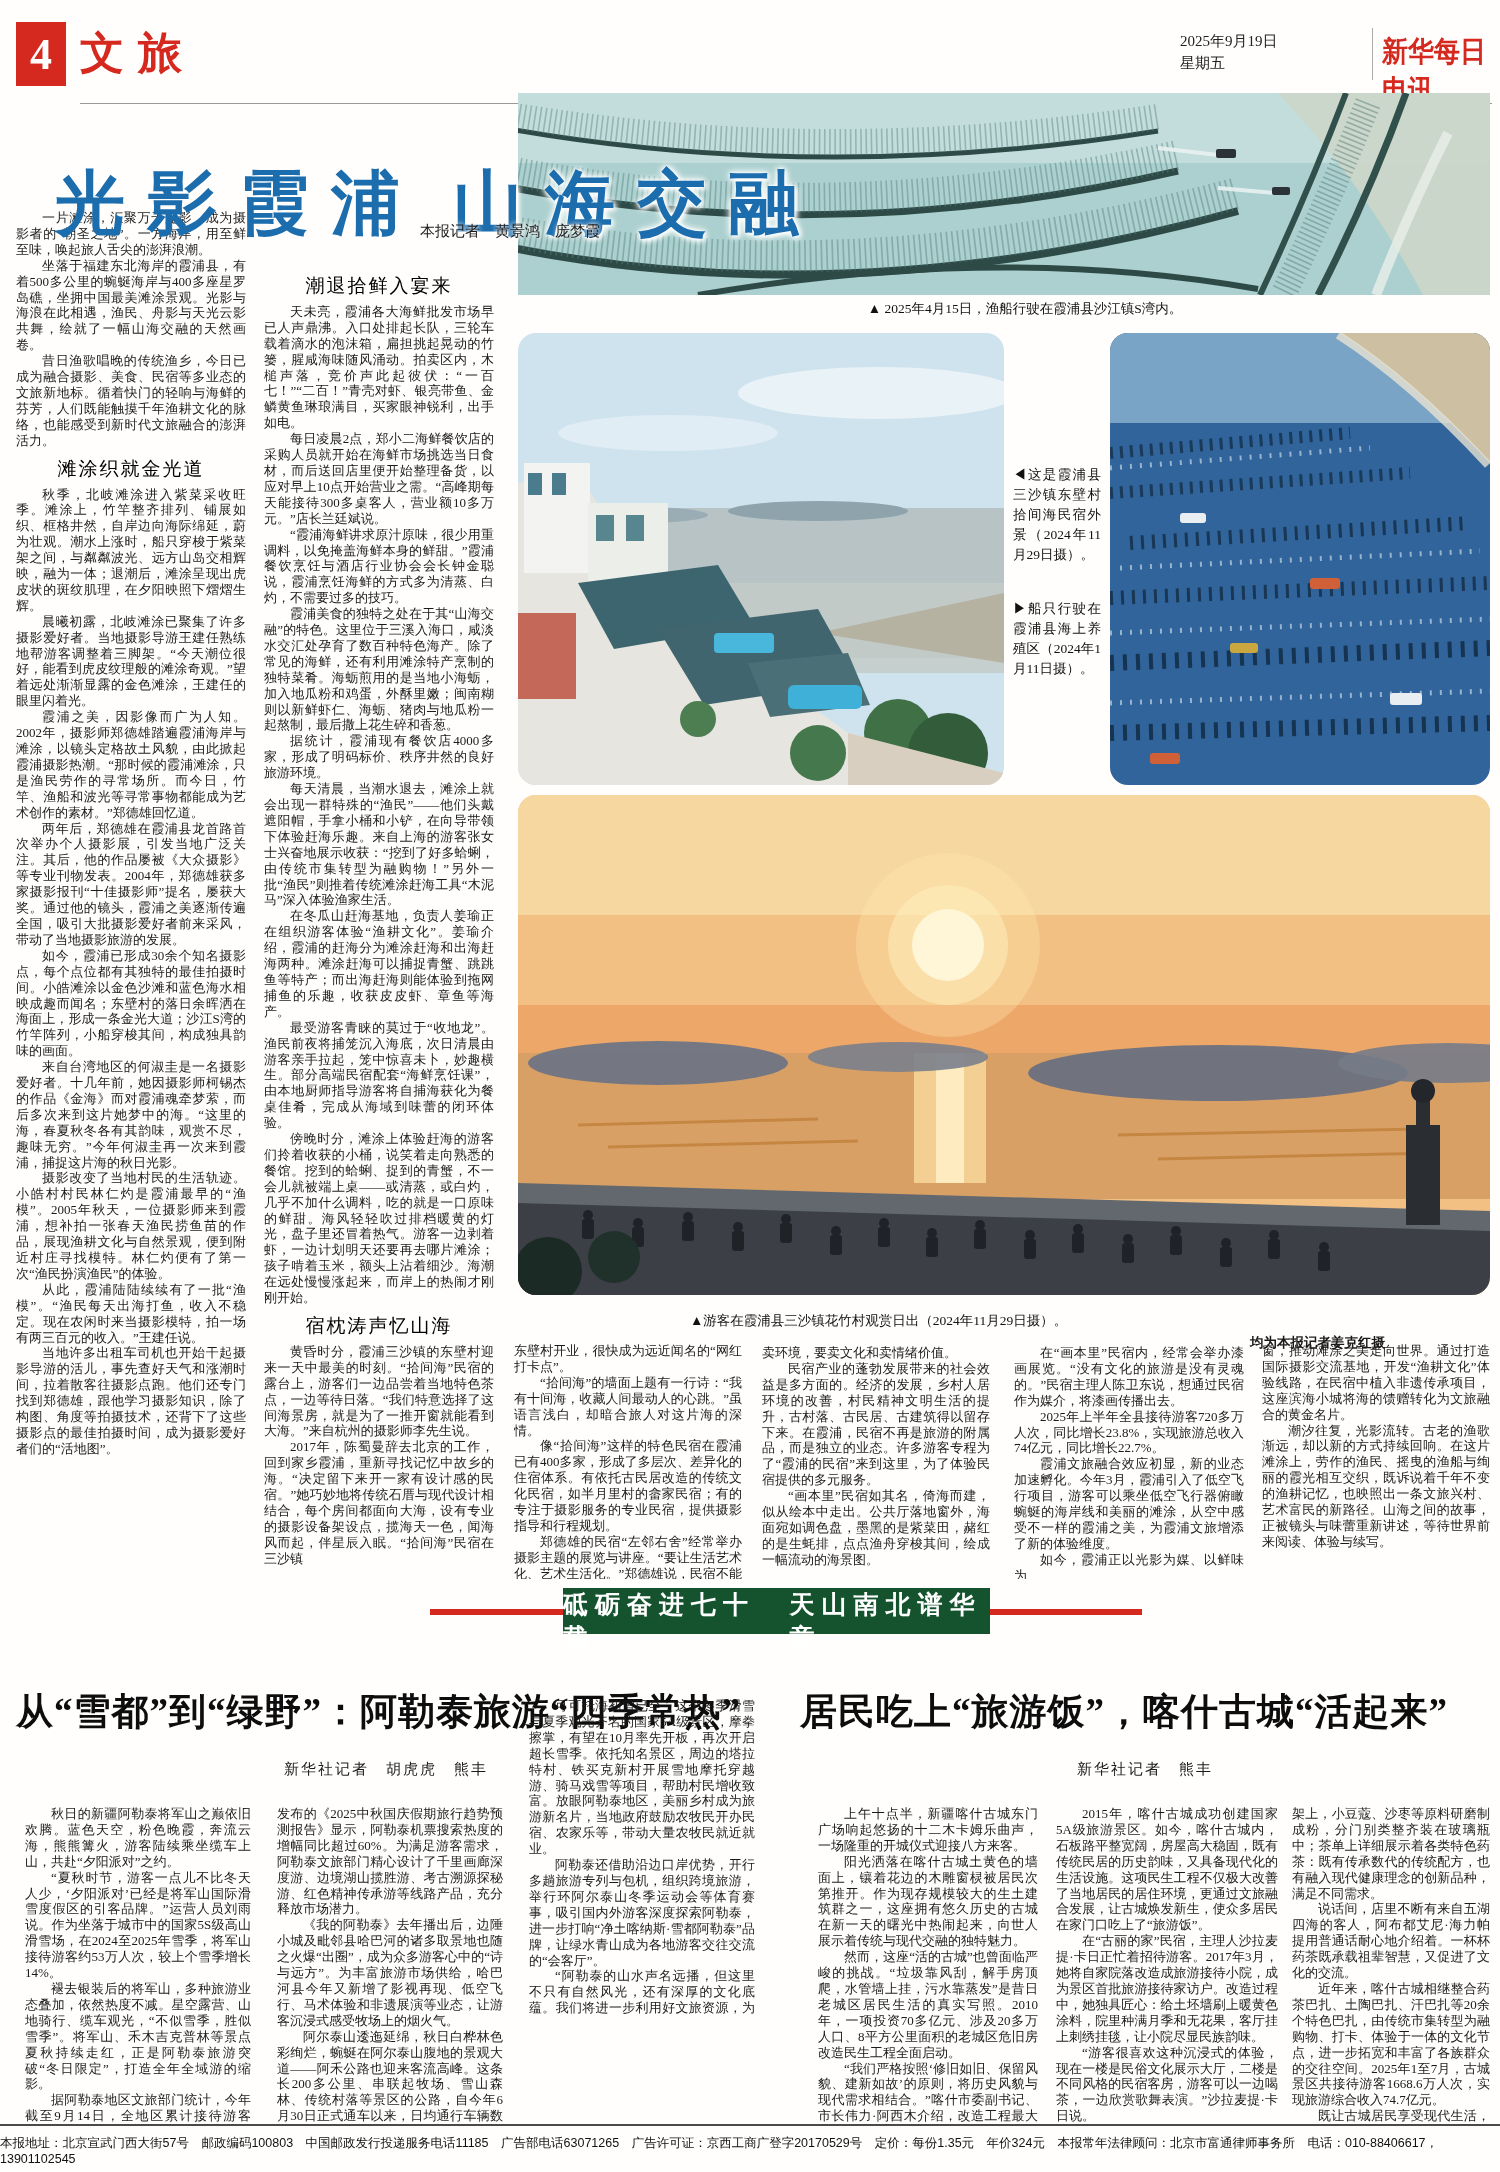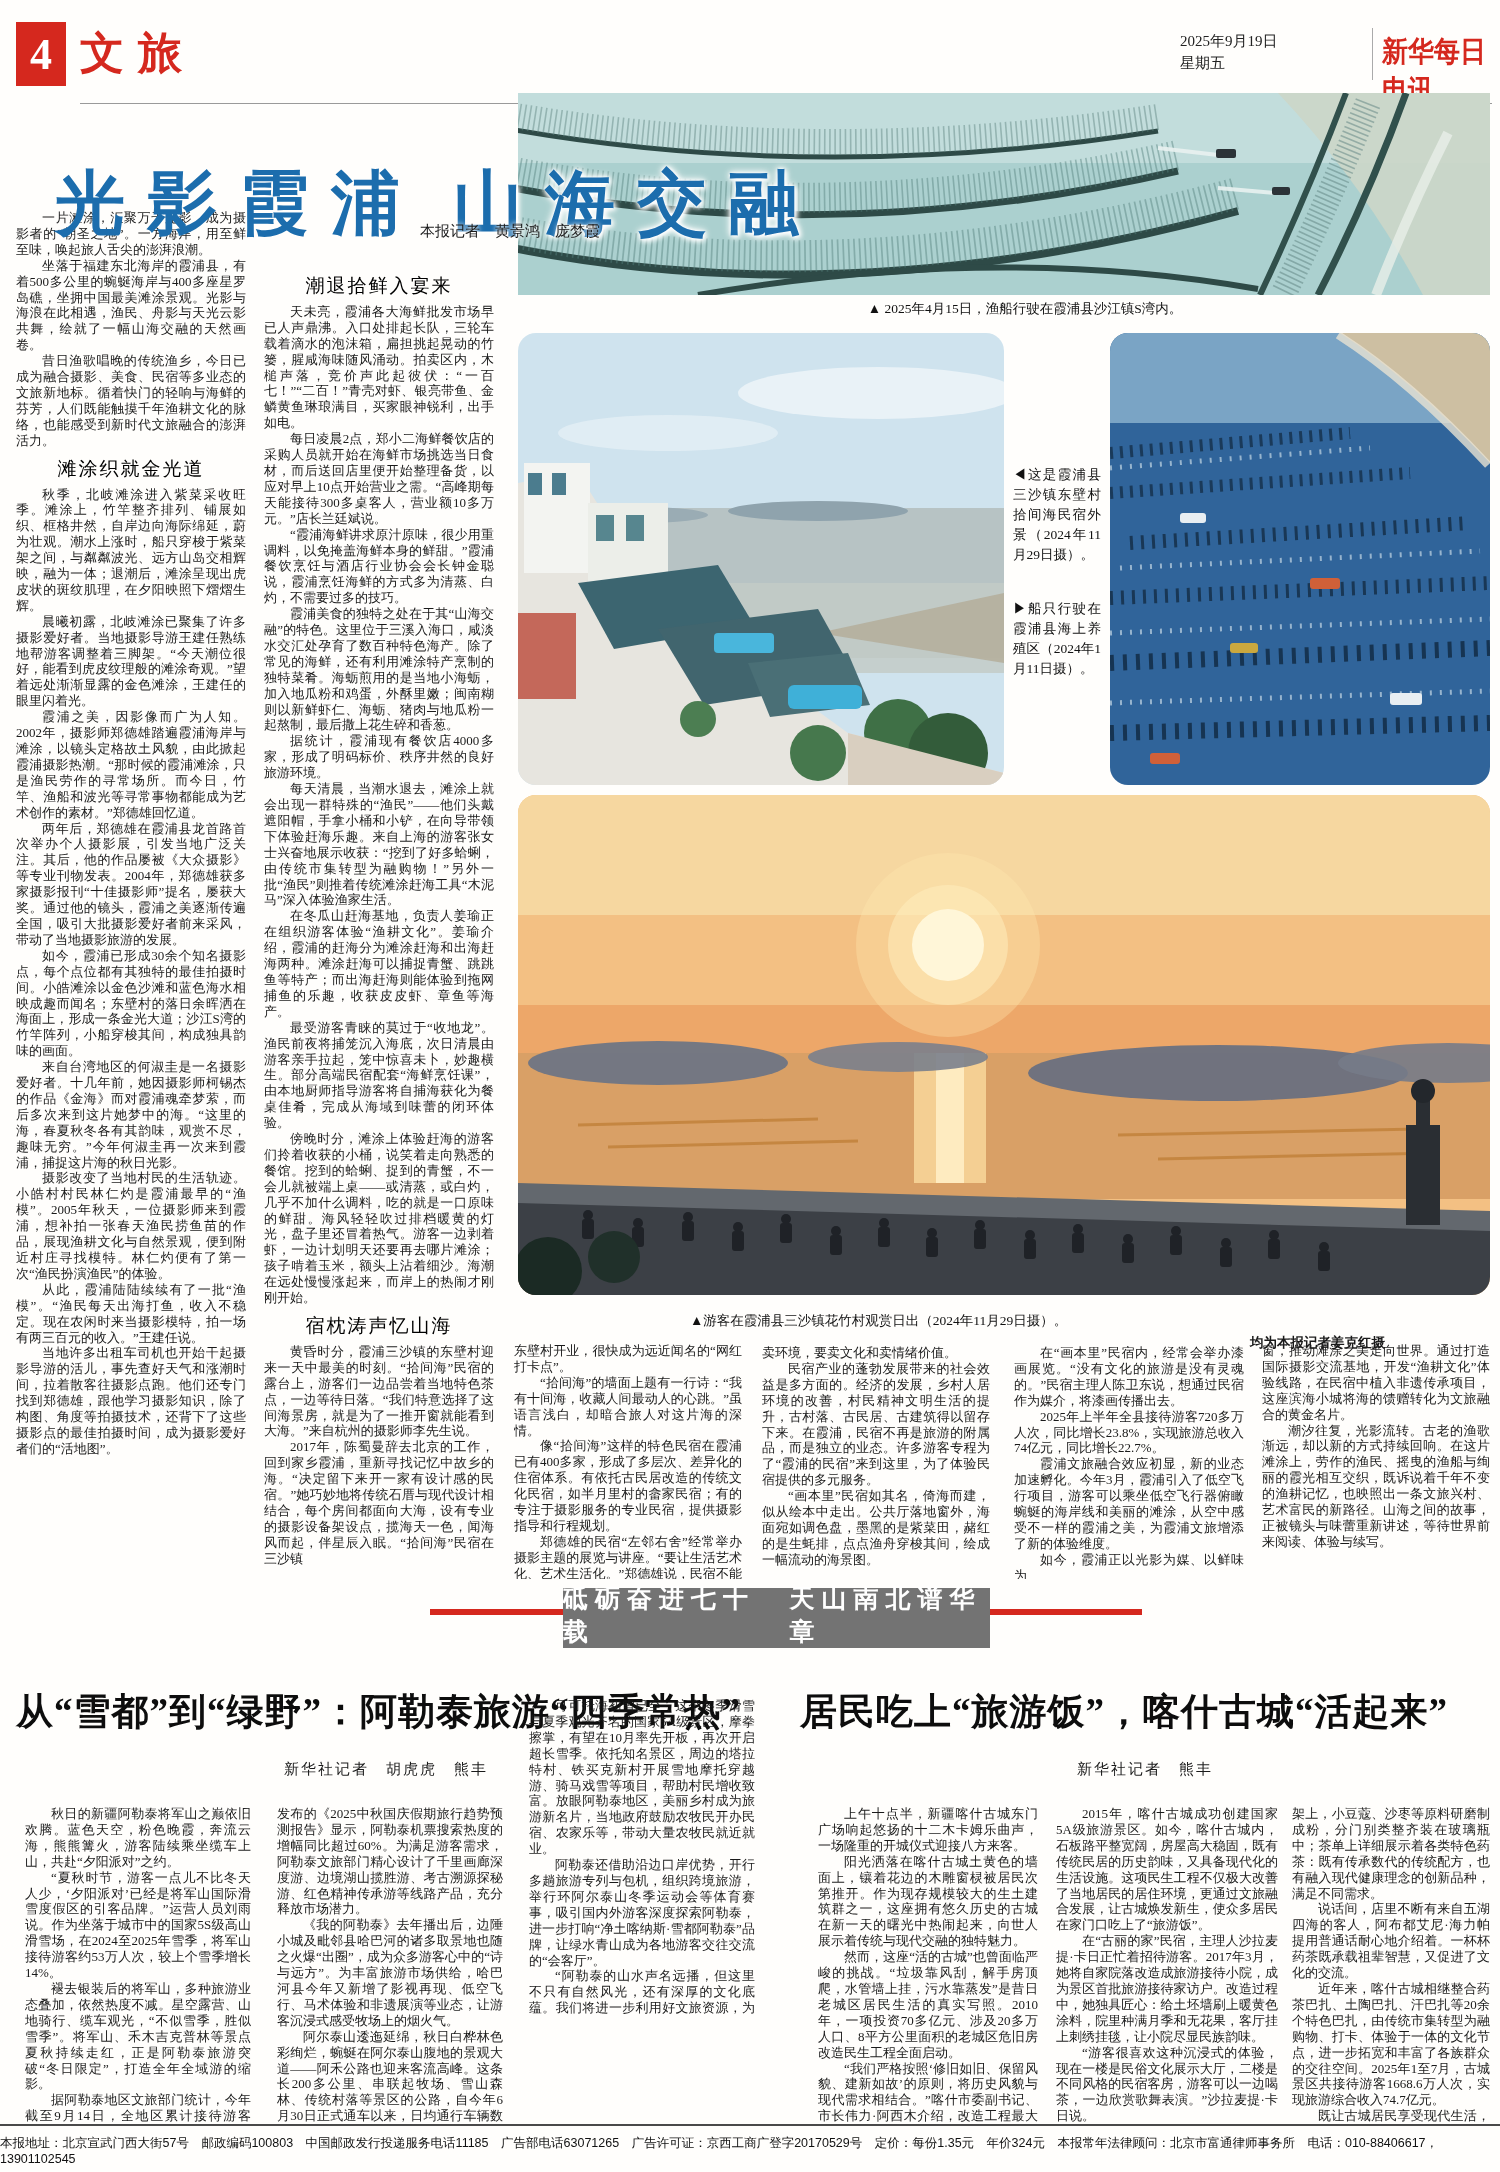--- a/index.html
+++ b/index.html
@@ -32,22 +32,22 @@
   .cap-sunset{position:absolute;left:690px;top:1311px;width:560px;}
   .cap-credit{position:absolute;left:1250px;top:1311px;width:240px;text-align:left;font-weight:700;
               font-family:Liberation Serif, serif;font-size:13.5px;margin-top:23px;}
   
   .col{position:absolute;font-size:13px;line-height:15.9px;text-align:justify;overflow:hidden;}
   .para{margin:0;text-indent:2em;}
   .para.cont{text-indent:0;}
   .subhead{margin:12px 0 10px;text-align:center;font-size:19px;font-weight:400;letter-spacing:2px;
            font-family:"Liberation Sans",sans-serif;color:#000;}
   
-  .banner{position:absolute;left:563px;top:1588px;width:427px;height:60px;background:#737373;color:#fff;
-          display:flex;align-items:flex-end;justify-content:center;gap:26px;font-size:25px;font-weight:700;
+  .banner{position:absolute;left:563px;top:1588px;width:427px;height:46px;background:#14532d;color:#fff;
+          display:flex;align-items:flex-start;justify-content:center;gap:26px;font-size:25px;font-weight:700;
           letter-spacing:7px;font-family:"Liberation Sans",sans-serif;}
   .banner-line{position:absolute;top:1609px;height:6px;background:#d5281e;}
   .bl-left{left:430px;width:133px;}
   .bl-right{left:990px;width:152px;}
   
   .b-headline{position:absolute;top:1656px;text-align:left;font-size:37px;font-weight:900;color:#0d0d0d;
               letter-spacing:1px;white-space:nowrap;}
   .b-byline{position:absolute;top:1760px;text-align:center;font-size:15px;letter-spacing:2px;}
   
   .footer{position:absolute;left:0;top:2124px;width:1500px;height:48px;border-top:2px solid #4a4a4a;

